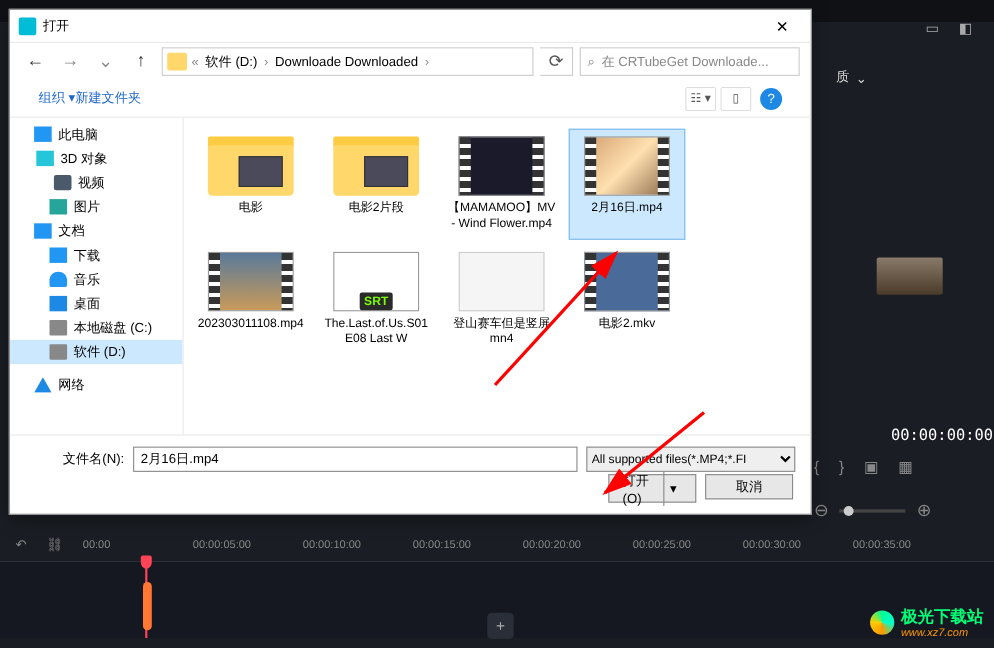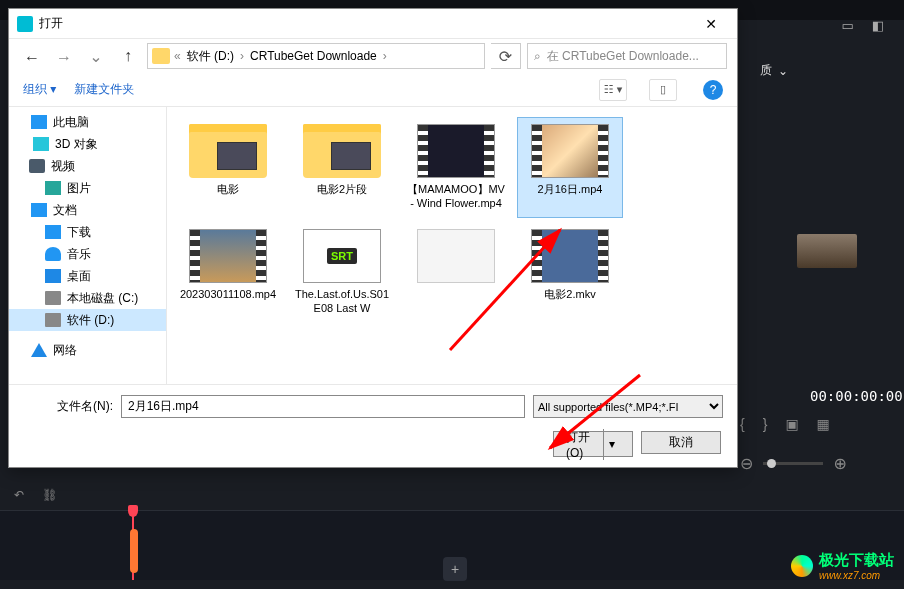--- a/index.html
+++ b/index.html
@@ -39,21 +39,21 @@
 .titlebar .closebtn { width: 36px; text-align: center; font-size: 14px; cursor: pointer; }
 .addrbar { height: 34px; display: flex; align-items: center; padding: 4px 10px; gap: 6px; }
 .navbtn { width: 26px; height: 24px; display:flex;align-items:center;justify-content:center; color:#888; cursor:pointer;}
 .navbtn.enabled { color:#333; }
 .crumb-box { flex: 1; height: 26px; border: 1px solid #ccc; display: flex; align-items: center; padding: 0 4px; background:#fff;}
 .crumb-box .fldicon { width:18px;height:16px; background:#ffd76a; border-radius:2px; margin-right:2px; position:relative;}
 .crumb-box span { font-size: 12px; padding: 0 4px; cursor:pointer;}
 .crumb-box .sep { color:#888; padding:0 2px;}
 .refbtn { width:30px; height:26px; border:1px solid #ccc; border-left:none; display:flex;align-items:center;justify-content:center; color:#555; cursor:pointer;}
 .search { width: 200px; height: 26px; border: 1px solid #ccc; display:flex; align-items:center; padding:0 6px; color:#888; font-size:12px; gap:6px;}
-.toolbar2 { height: 34px; display: flex; align-items: center; padding: 0 14px; gap: 18px; border-bottom: 1px solid #e8e8e8; }
+.toolbar2 { height: 34px; display: flex; align-items: center; padding: 0 26px; border-bottom: 1px solid #e8e8e8; }
 .toolbar2 .t-link { color: #1e66cc; font-size: 12px; cursor:pointer;}
 .toolbar2 .spacer { flex: 1; }
 .toolbar2 .viewbtn { width:28px; height:22px; border:1px solid #ddd; border-radius:2px; margin-left:4px; display:flex;align-items:center;justify-content:center; font-size:11px; color:#555; cursor:pointer;}
 .toolbar2 .helpbtn { width:20px; height:20px; border-radius:50%; background:#1e88e5; color:#fff; font-size:12px; display:flex;align-items:center;justify-content:center; margin-left:8px; cursor:pointer;}
 .body { flex: 1; display: flex; overflow: hidden; }
 .sidebar { width: 158px; border-right: 1px solid #e8e8e8; padding: 4px 0; overflow:auto;}
 .sideitem { display: flex; align-items: center; height: 22px; padding: 0 8px 0 22px; font-size: 12px; cursor:pointer; gap:6px;}
 .sideitem.sel { background: #cce8ff; }
 .sideitem .ic { width:16px; height:14px; flex:none;}
 .ic-pc{background:#2196f3;} .ic-3d{background:#26c6da;} .ic-vid{background:#4a5a6a;border-radius:2px;}
@@ -62,30 +62,30 @@
 .ic-dsk{background:#1e88e5;} .ic-drv{background:#888;border-radius:1px;}
 .ic-net{background:#1e88e5;clip-path:polygon(50% 0,100% 100%,0 100%);}
 .filelist { flex: 1; position: relative; overflow: auto; padding: 10px 8px; }
 .files-grid { display: flex; flex-wrap: wrap; gap: 4px 8px; align-content:flex-start;}
 .fileitem { width: 106px; display: flex; flex-direction: column; align-items: center; padding: 6px 2px; cursor:pointer; border:1px solid transparent;}
 .fileitem.selected { background: #cce8ff; border:1px solid #7ab8e8;}
 .fileitem .thumb { width: 78px; height: 54px; border:1px solid #999; background:#ddd center/cover; position:relative;}
 .fileitem .thumb.folder { background:#ffd76a; border:none; border-radius:2px 2px 4px 4px; box-shadow: inset 0 8px 0 #ffcc44;}
 .fileitem .thumb.video::before,.fileitem .thumb.video::after{content:'';position:absolute;top:0;bottom:0;width:10px;background:repeating-linear-gradient(#333 0 6px,#fff 6px 10px);}
 .fileitem .thumb.video::before{left:0;} .fileitem .thumb.video::after{right:0;}
-.fileitem .thumb.srt{background:#fff;display:flex;align-items:center;justify-content:center;}
+.fileitem .thumb.srt{background:#fff;display:flex;align-items:flex-end;justify-content:center;}
 .fileitem .thumb.srt span{background:#2a2a2a;color:#7cfc00;font-size:11px;font-weight:bold;padding:2px 4px;border-radius:2px;}
 .fileitem .thumb.img{background:linear-gradient(180deg,#5a7a9a,#c89a5a);}
 .fileitem .thumb.gal{background:linear-gradient(135deg,#d4a070 0%,#ffe0b0 50%,#8a6a4a 100%);}
 .fileitem .thumb.dark{background:#1a1a2a;}
 .fileitem .thumb.blue{background:#4a6a9a;}
 .fileitem .thumb.app{background:#f5f5f5;border:1px solid #ccc;}
 .fileitem .fname { font-size: 11px; text-align: center; margin-top: 4px; line-height: 1.3; max-height: 42px; overflow: hidden; word-break: break-all;}
 .folder-preview { position:absolute; width:40px; height:28px; top:18px; left:28px; background:#4a4a5a; border:1px solid #333;}
-.footer { border-top: 1px solid #e8e8e8; padding: 10px 14px; display: flex; flex-direction: column; gap: 13px; }
+.footer { border-top: 1px solid #e8e8e8; padding: 10px 14px; display: flex; flex-direction: column; gap: 2px; }
 .footer-row { display: flex; align-items: center; gap: 8px; }
 .footer-row label { font-size: 12px; width: 90px; text-align: right; }
 .footer-row input { flex: 1; height: 23px; border: 1px solid #888; padding: 0 6px; font-size: 12px; min-width:0;}
 .footer-row select { width: 190px; height: 23px; border: 1px solid #888; font-size: 11px; }
 .footer-btns { display: flex; justify-content: flex-end; gap: 8px; padding-right: 2px;}
 .winbtn { width: 80px; height: 23px; border: 1px solid #888; background: #e7e7e7; font-size: 12px; cursor:pointer; display:flex;align-items:center;justify-content:center;}
 .winbtn.split { display:flex; padding:12px;}
 .winbtn.split .main{flex:1;display:flex;align-items:center;justify-content:center;border-right:1px solid #888;}
 .winbtn.split .dd{width:16px;display:flex;align-items:center;justify-content:center;}
 
@@ -118,20 +118,30 @@
     <span>⊖</span>
     <div class="track">
         <div class="knob" style="left:4px"></div>
       </div>
     <span>⊕</span>
   </div>
   <div class="timeline-wrap">
     <div class="timeline-head">
       <span>↶</span>
       <span>⛓</span>
+      <div class="ticks">
+        <span>00:00</span>
+        <span>00:00:05:00</span>
+        <span>00:00:10:00</span>
+        <span>00:00:15:00</span>
+        <span>00:00:20:00</span>
+        <span>00:00:25:00</span>
+        <span>00:00:30:00</span>
+        <span>00:00:35:00</span>
+      </div>
     </div>
     <div class="timeline-body">
       <div class="playhead"></div>
     </div>
   </div>
   <div class="clip"></div>
   <div class="addbtn">+</div>
   <div class="watermark">
     <div class="logo"></div>
     <div>
@@ -150,21 +160,21 @@
   <div class="addrbar">
     <div class="navbtn enabled">←</div>
     <div class="navbtn">→</div>
     <div class="navbtn">⌄</div>
     <div class="navbtn enabled">↑</div>
     <div class="crumb-box">
       <div class="fldicon"></div>
       <span class="sep">«</span>
       <span>软件 (D:)</span>
       <span class="sep">›</span>
-      <span>CRTubeGet Downloade</span>
+      <span>Downloade Downloaded</span>
       <span class="sep">›</span>
     </div>
     <div class="refbtn">⟳</div>
     <div class="search">
       <span>⌕</span>
       <span>在 CRTubeGet Downloade...</span>
     </div>
   </div>
   <div class="toolbar2">
     <span class="t-link"><span>组织</span> ▾</span>
@@ -177,21 +187,21 @@
   <div class="body">
     <div class="sidebar">
       <div class="sideitem">
           <div class="ic ic-pc"></div>
           <span>此电脑</span>
         </div>
       <div class="sideitem" style="padding-left:24px">
           <div class="ic ic-3d"></div>
           <span>3D 对象</span>
         </div>
-      <div class="sideitem" style="padding-left:20px">
+      <div class="sideitem" style="padding-left:40px">
           <div class="ic ic-vid"></div>
           <span>视频</span>
         </div>
       <div class="sideitem" style="padding-left:36px">
           <div class="ic ic-pic"></div>
           <span>图片</span>
         </div>
       <div class="sideitem" style="">
           <div class="ic ic-doc"></div>
           <span>文档</span>
@@ -249,20 +259,21 @@
             <div class="fname">202303011108.mp4</div>
           </div>
           <div class="fileitem">
             <div class="thumb srt">
               <span>SRT</span>
             </div>
             <div class="fname">The.Last.of.Us.S01E08 Last W</div>
           </div>
           <div class="fileitem">
             <div class="thumb app"></div>
+            <div class="fname">登山赛车但是竖屏   mn4</div>
           </div>
           <div class="fileitem">
             <div class="thumb video blue"></div>
             <div class="fname">电影2.mkv</div>
           </div>
         </div>
     </div>
   </div>
   <div class="footer">
     <div class="footer-row">

